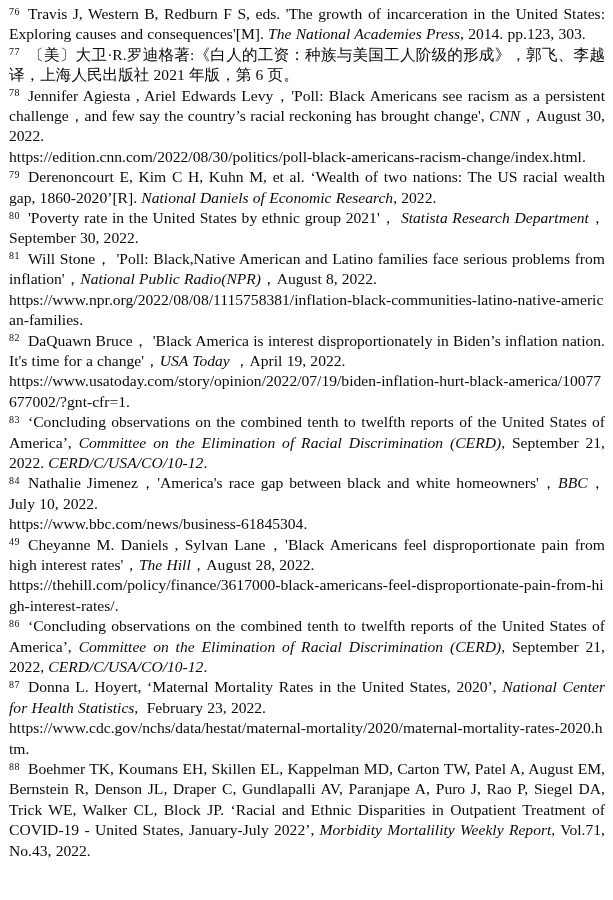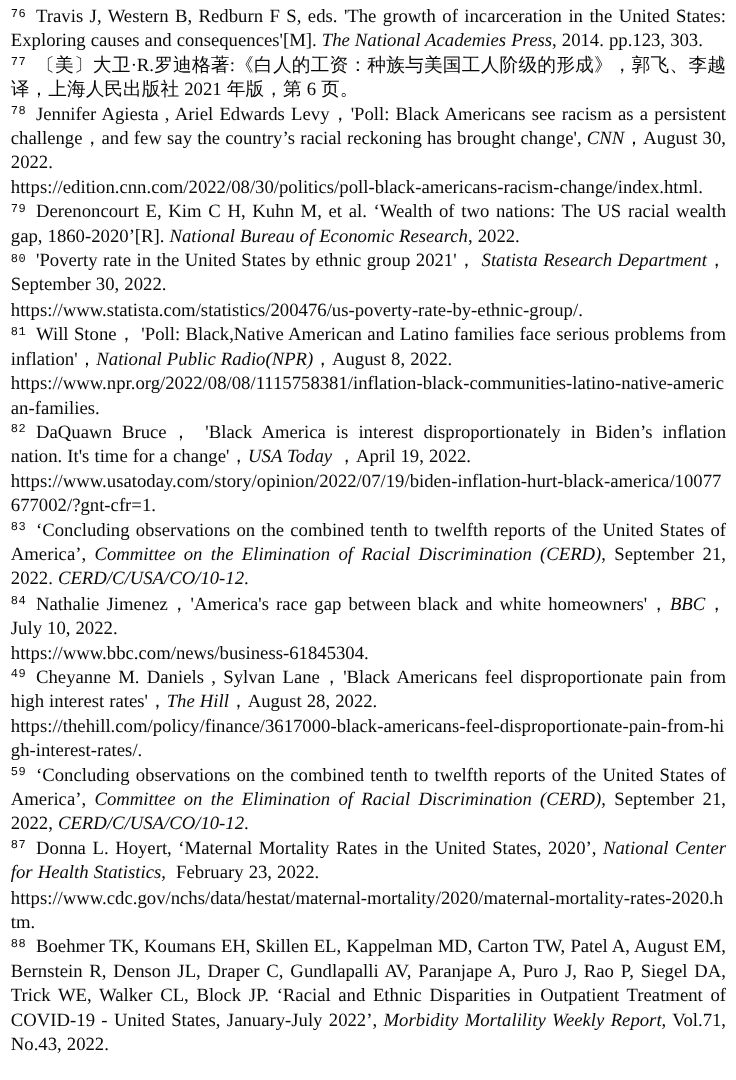--- a/index.html
+++ b/index.html
@@ -32,42 +32,41 @@
     word-spacing: 0.02em;
   }
   sup.fn-num {
     font-size: 10px;
     line-height: 0;
     position: relative;
     top: -0.45em;
     vertical-align: baseline;
     margin-right: 8px;
     letter-spacing: 0.5px;
-    font-family: Liberation Mono, monospace;
   }
   .it {
     font-style: italic;
     margin-top: 41px;
   }
   .url {
     word-break: break-all;
   }
 </style>
 </head>
 <body>
 
 <div class="page">
   <div class="footnote-list" id="footnote-list">
       <p class="footnote"><sup class="fn-num">76</sup><span>Travis J, Western B, Redburn F S, eds. 'The growth of incarceration in the United States: Exploring causes and consequences'[M]. </span><span class="it">The National Academies Press</span><span>, 2014. pp.123, 303.</span></p>
       <p class="footnote"><sup class="fn-num">77</sup><span>〔美〕大卫·R.罗迪格著:《白人的工资：种族与美国工人阶级的形成》，郭飞、李越译，上海人民出版社 2021 年版，第 6 页。</span></p>
       <p class="footnote"><sup class="fn-num">78</sup><span>Jennifer Agiesta , Ariel Edwards Levy，'Poll: Black Americans see racism as a persistent challenge，and few say the country’s racial reckoning has brought change', </span><span class="it">CNN</span><span>，August 30, 2022.</span><br><span class="url">https://edition.cnn.com/2022/08/30/politics/poll-black-americans-racism-change/index.html.</span></p>
-      <p class="footnote"><sup class="fn-num">79</sup><span>Derenoncourt E, Kim C H, Kuhn M, et al. ‘Wealth of two nations: The US racial wealth gap, 1860-2020’[R]. </span><span class="it">National Bureau of Economic Research</span><span>, 2022.</span></p>
-      <p class="footnote"><sup class="fn-num">80</sup><span>'Poverty rate in the United States by ethnic group 2021'， </span><span class="it">Statista Research Department</span><span>，September 30, 2022.</span><br><span class="url">https://www.statista.com/statistics/200476/us-poverty-rate-by-ethnic-group/.</span></p>
+      <p class="footnote"><sup class="fn-num">79</sup><span>Derenoncourt E, Kim C H, Kuhn M, et al. ‘Wealth of two nations: The US racial wealth gap, 1860-2020’[R]. </span><span class="it">National Daniels of Economic Research</span><span>, 2022.</span></p>
+      <p class="footnote"><sup class="fn-num">80</sup><span>'Poverty rate in the United States by ethnic group 2021'， </span><span class="it">Statista Research Department</span><span>，September 30, 2022.</span><br></p>
       <p class="footnote"><sup class="fn-num">81</sup><span>Will Stone， 'Poll: Black,Native American and Latino families face serious problems from inflation'，</span><span class="it">National Public Radio(NPR)</span><span>，August 8, 2022.</span><br><span class="url">https://www.npr.org/2022/08/08/1115758381/inflation-black-communities-latino-native-american-families.</span></p>
       <p class="footnote"><sup class="fn-num">82</sup><span>DaQuawn Bruce， 'Black America is interest disproportionately in Biden’s inflation nation. It's time for a change'，</span><span class="it">USA Today</span><span> ，April 19, 2022.</span><br><span class="url">https://www.usatoday.com/story/opinion/2022/07/19/biden-inflation-hurt-black-america/10077677002/?gnt-cfr=1.</span></p>
       <p class="footnote"><sup class="fn-num">83</sup><span>‘Concluding observations on the combined tenth to twelfth reports of the United States of America’, </span><span class="it">Committee on the Elimination of Racial Discrimination (CERD),</span><span> September 21, 2022. </span><span class="it">CERD/C/USA/CO/10-12</span><span>.</span></p>
       <p class="footnote"><sup class="fn-num">84</sup><span>Nathalie Jimenez，'America's race gap between black and white homeowners'，</span><span class="it">BBC</span><span>，July 10, 2022.</span><br><span class="url">https://www.bbc.com/news/business-61845304.</span></p>
       <p class="footnote"><sup class="fn-num">49</sup><span>Cheyanne M. Daniels , Sylvan Lane，'Black Americans feel disproportionate pain from high interest rates'，</span><span class="it">The Hill</span><span>，August 28, 2022.</span><br><span class="url">https://thehill.com/policy/finance/3617000-black-americans-feel-disproportionate-pain-from-high-interest-rates/.</span></p>
-      <p class="footnote"><sup class="fn-num">59</sup><span>‘Concluding observations on the combined tenth to twelfth reports of the United States of America’, </span><span class="it">Committee on the Elimination of Racial Discrimination (CERD),</span><span> September 21, 2022, </span><span class="it">CERD/C/USA/CO/10-12</span><span>.</span></p>
+      <p class="footnote"><sup class="fn-num">86</sup><span>‘Concluding observations on the combined tenth to twelfth reports of the United States of America’, </span><span class="it">Committee on the Elimination of Racial Discrimination (CERD),</span><span> September 21, 2022, </span><span class="it">CERD/C/USA/CO/10-12</span><span>.</span></p>
       <p class="footnote"><sup class="fn-num">87</sup><span>Donna L. Hoyert, ‘Maternal Mortality Rates in the United States, 2020’, </span><span class="it">National Center for Health Statistics,</span><span>&nbsp; February 23, 2022.</span><br><span class="url">https://www.cdc.gov/nchs/data/hestat/maternal-mortality/2020/maternal-mortality-rates-2020.htm.</span></p>
       <p class="footnote"><sup class="fn-num">88</sup><span>Boehmer TK, Koumans EH, Skillen EL, Kappelman MD, Carton TW, Patel A, August EM, Bernstein R, Denson JL, Draper C, Gundlapalli AV, Paranjape A, Puro J, Rao P, Siegel DA, Trick WE, Walker CL, Block JP. ‘Racial and Ethnic Disparities in Outpatient Treatment of COVID-19 - United States, January-July 2022’, </span><span class="it">Morbidity Mortalility Weekly Report,</span><span> Vol.71, No.43, 2022.</span></p>
     </div>
 </div>
 
 </body></html>

